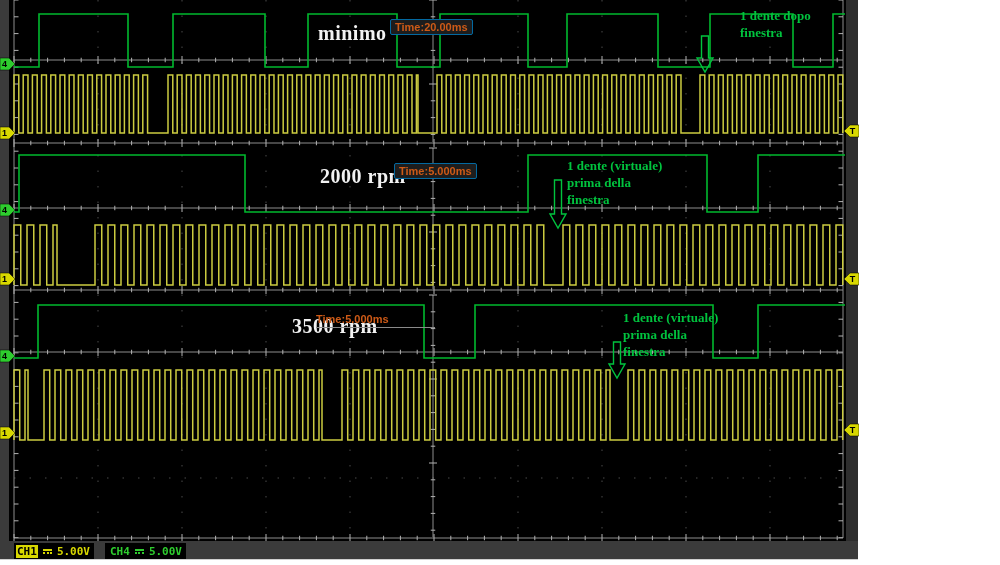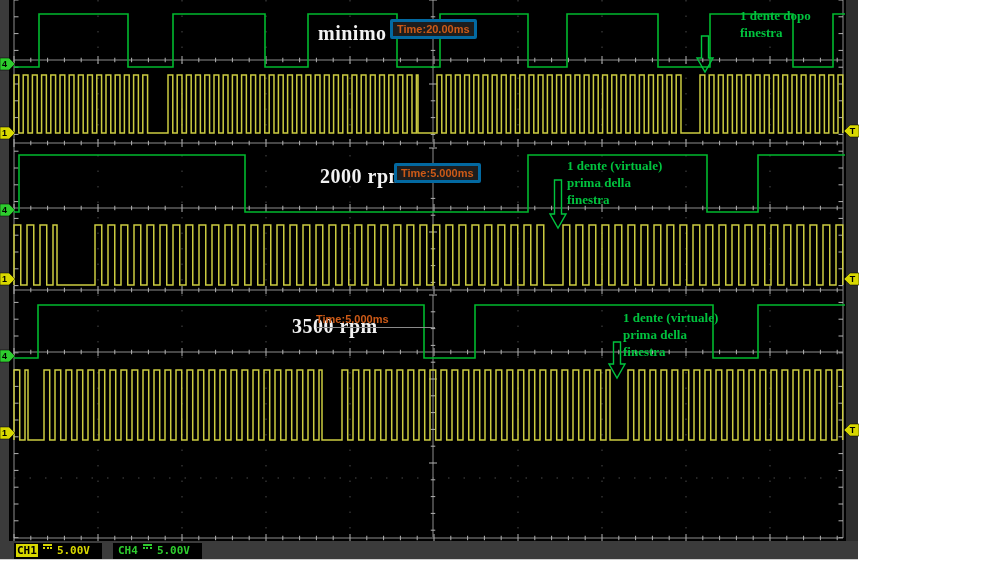--- a/index.html
+++ b/index.html
@@ -9,27 +9,27 @@
   .strip-left{position:absolute;left:0;top:0;width:9px;height:559px;background:#3b3b3b}
   .strip-right{position:absolute;left:846px;top:0;width:12px;height:541px;background:#2e2e2e}
   .strip-bottom{position:absolute;left:0;top:541px;width:858px;height:18px;background:#3b3b3b;
                 border-bottom:1px solid #cfcfcf}
   #scope-svg{position:absolute;left:0;top:0}
   #labels{position:absolute;left:0;top:0;width:858px;height:541px;pointer-events:none}
   .plabel{position:absolute;font-family:"Liberation Serif",serif;font-weight:bold;
           font-size:20px;color:#f2f2f2;letter-spacing:.5px;text-shadow:0 0 2px #000}
   .tlabel{position:absolute;font-size:11px;color:#cd5a17;font-weight:bold;
           font-family:"Liberation Sans",sans-serif;white-space:nowrap}
-  .tlabel.boxed{border:3px solid #0369a1;background:#1d1d1d;padding:1px 4px;border-radius:2px}
+  .tlabel.boxed{border:1px solid #0369a1;background:#1d1d1d;padding:1px 4px;border-radius:2px}
   .tlabel.underlined{border-bottom:1px solid #8a8a8a;padding-right:46px;padding-bottom:2px}
   .annot{position:absolute;font-family:"Liberation Serif",serif;font-weight:bold;font-size:13px;
          line-height:1.3;color:#00c33e;white-space:pre-line}
   #readout{position:absolute;left:14px;top:543px;display:flex;gap:11px;
            font-family:"DejaVu Sans Mono",monospace;font-size:11px;font-weight:bold}
-  .chpanel{background:#000;display:flex;align-items:flex-start;gap:5px;padding:1px 12px 1px 2px;height:14px}
+  .chpanel{background:#000;display:flex;align-items:center;gap:5px;padding:1px 4px 1px 2px;height:14px}
   .chpanel.ch1{color:#d8d800}
   .chpanel.ch4{color:#2ecc2e;padding-left:5px}
   .chbadge{background:#d8d800;color:#000;padding:0 1px}
   .coupling{display:inline-flex;flex-direction:column;gap:1px}
   .coupling i{display:block;width:9px;height:2px;background:currentColor}
   .coupling i.dash{background:repeating-linear-gradient(90deg,currentColor 0 2px,transparent 2px 3.5px)}
 </style>
 </head>
 <body>
 

